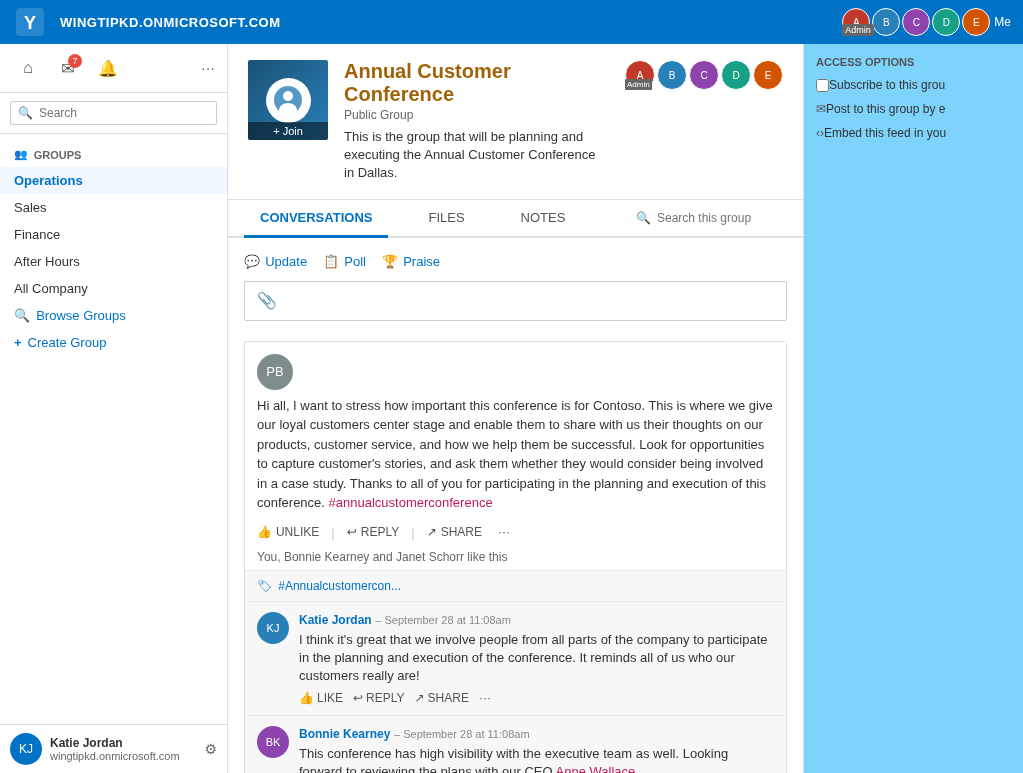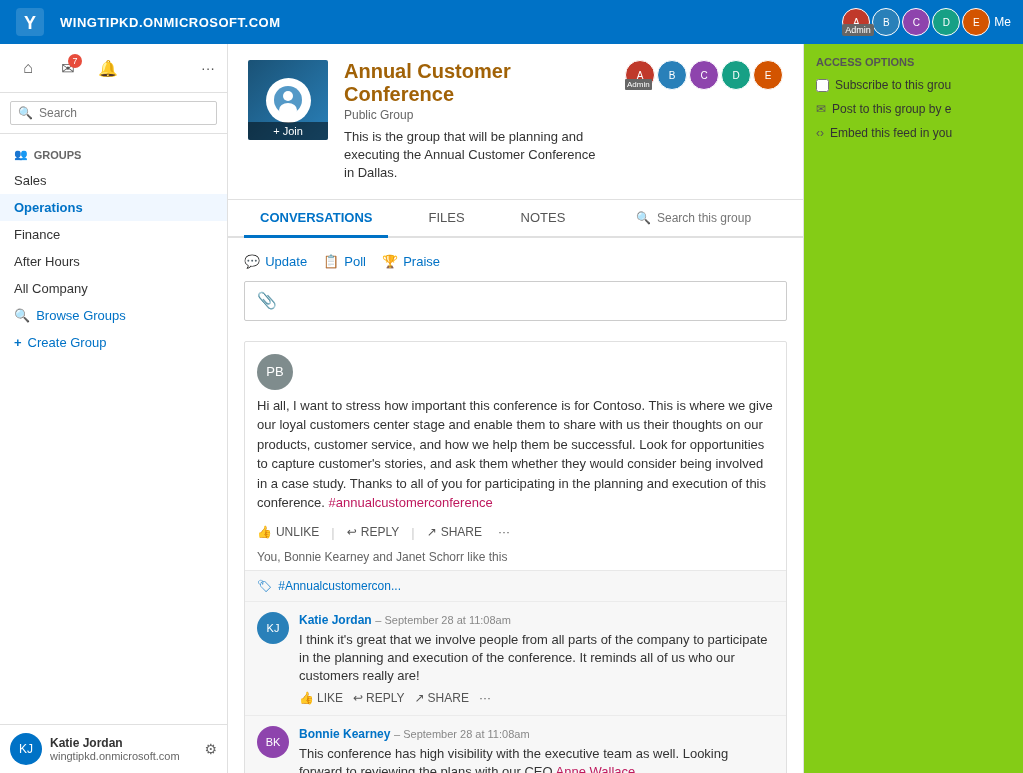--- a/index.html
+++ b/index.html
@@ -85,23 +85,23 @@
     .comment-card { padding: 10px 12px; display: flex; gap: 10px; border-top: 1px solid #ebebeb; }
     .comment-avatar { width: 32px; height: 32px; border-radius: 50%; flex-shrink: 0; display: flex; align-items: center; justify-content: center; color: white; font-size: 11px; }
     .comment-content { flex: 1; }
     .comment-author { font-weight: 600; font-size: 12px; color: #0072c6; }
     .comment-date { font-size: 11px; color: #888; }
     .comment-body { font-size: 13px; color: #333; line-height: 1.4; margin-top: 4px; }
     .comment-actions { display: flex; gap: 10px; margin-top: 6px; }
     .comment-action { font-size: 12px; color: #555; cursor: pointer; display: flex; align-items: center; gap: 3px; }
 
     
-    .right-sidebar { width: 220px; background: #84cc16; border-left: 1px solid #e0e0e0; padding: 12px; overflow-y: auto; flex-shrink: 0; }
+    .right-sidebar { width: 220px; background: #7dd3fc; border-left: 1px solid #e0e0e0; padding: 12px; overflow-y: auto; flex-shrink: 0; }
     .access-title { font-size: 11px; font-weight: 600; color: #555; text-transform: uppercase; margin-bottom: 10px; }
-    .access-option { display: flex; align-items: flex-start; gap: 6px; margin-bottom: 10px; font-size: 12px; color: #333; }
+    .access-option { display: flex; align-items: flex-start; margin-bottom: 10px; font-size: 12px; color: #333; }
     .access-option input[type=checkbox] { margin-top: 1px; }
   </style>
 </head>
 <body>
 
 <div class="topbar">
   <div class="topbar-logo">
     <svg width="28" height="28" viewBox="0 0 28 28">
       <rect width="28" height="28" rx="4" fill="white" opacity="0.15"></rect>
       <text x="14" y="21" text-anchor="middle" fill="white" font-size="18" font-weight="bold" font-family="Arial">Y</text>
@@ -142,22 +142,22 @@
         <span class="search-icon-small">🔍</span>
         <input type="text" placeholder="Search" style="">
       </div>
     </div>
 
     <div class="sidebar-section">
       <div class="sidebar-section-header">
         <span>👥</span>
         <span>GROUPS</span>
       </div>
+      <div class="sidebar-item" style="color:#0072c6;background:#f0f7ff;font-weight:600;">Operations</div>
       <div class="sidebar-item">Sales</div>
-      <div class="sidebar-item" style="color:#0072c6;background:#f0f7ff;font-weight:600;">Operations</div>
       <div class="sidebar-item">Finance</div>
       <div class="sidebar-item">After Hours</div>
       <div class="sidebar-item">All Company</div>
       <div class="sidebar-action">
         <span>🔍</span>
         <span>Browse Groups</span>
       </div>
       <div class="sidebar-action">
         <span style="font-weight:bold;">+</span>
         <span>Create Group</span>

